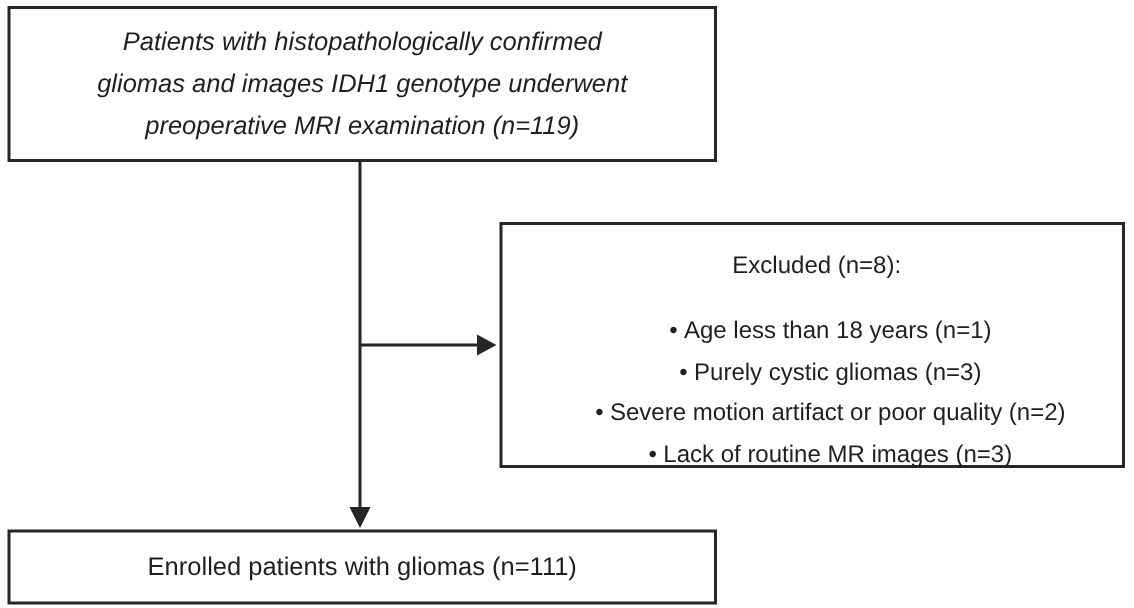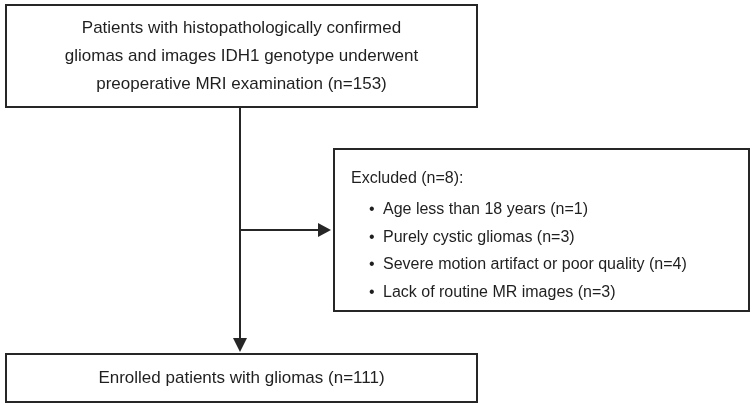--- a/index.html
+++ b/index.html
@@ -35,20 +35,21 @@
     top: 4px;
     width: 473px;
     height: 104px;
     display: flex;
     flex-direction: column;
     justify-content: center;
     align-items: center;
     text-align: center;
     font-size: 17px;
     line-height: 28px;
+    font-style: italic;
   }
   .bottom-box {
     left: 5px;
     top: 353px;
     width: 473px;
     height: 50px;
     display: flex;
     justify-content: center;
     align-items: center;
     text-align: center;
@@ -57,25 +58,27 @@
   .excluded-box {
     left: 333px;
     top: 148px;
     width: 417px;
     height: 164px;
     padding: 14px 10px 0 16px;
     font-size: 16px;
   }
   .ex-title {
     line-height: 27px;
+    text-align: center;
   }
   .ex-list {
     list-style: none;
-    margin: 4px;
+    margin: 16px;
     padding: 0 0 0 14px;
+    text-align: center;
   }
   .ex-list li {
     line-height: 27.5px;
     white-space: nowrap;
   }
   .bullet {
     display: inline-block;
     width: 14px;
   }
 </style>
@@ -87,34 +90,34 @@
   <svg class="connectors" viewBox="0 0 756 405" xmlns="http://www.w3.org/2000/svg">
     <line x1="240" y1="107" x2="240" y2="340" stroke="#262626" stroke-width="2"></line>
     <polygon points="233,338 247,338 240,352" fill="#262626"></polygon>
     <line x1="240" y1="230" x2="319" y2="230" stroke="#262626" stroke-width="2"></line>
     <polygon points="318,223 318,237 331,230" fill="#262626"></polygon>
   </svg>
 
   <div class="box top-box">
     <div>Patients with histopathologically confirmed</div>
     <div>gliomas and images IDH1 genotype underwent</div>
-    <div>preoperative MRI examination (n=153)</div>
+    <div>preoperative MRI examination (n=119)</div>
   </div>
 
   <div class="box excluded-box">
     <div class="ex-title">Excluded (n=8):</div>
     <ul class="ex-list">
       <li>
         <span class="bullet">•</span><span>Age less than 18 years (n=1)</span>
       </li>
       <li>
         <span class="bullet">•</span><span>Purely cystic gliomas (n=3)</span>
       </li>
       <li>
-        <span class="bullet">•</span><span>Severe motion artifact or poor quality (n=4)</span>
+        <span class="bullet">•</span><span>Severe motion artifact or poor quality (n=2)</span>
       </li>
       <li>
         <span class="bullet">•</span><span>Lack of routine MR images (n=3)</span>
       </li>
     </ul>
   </div>
 
   <div class="box bottom-box">
     <div>Enrolled patients with gliomas (n=111)</div>
   </div>

